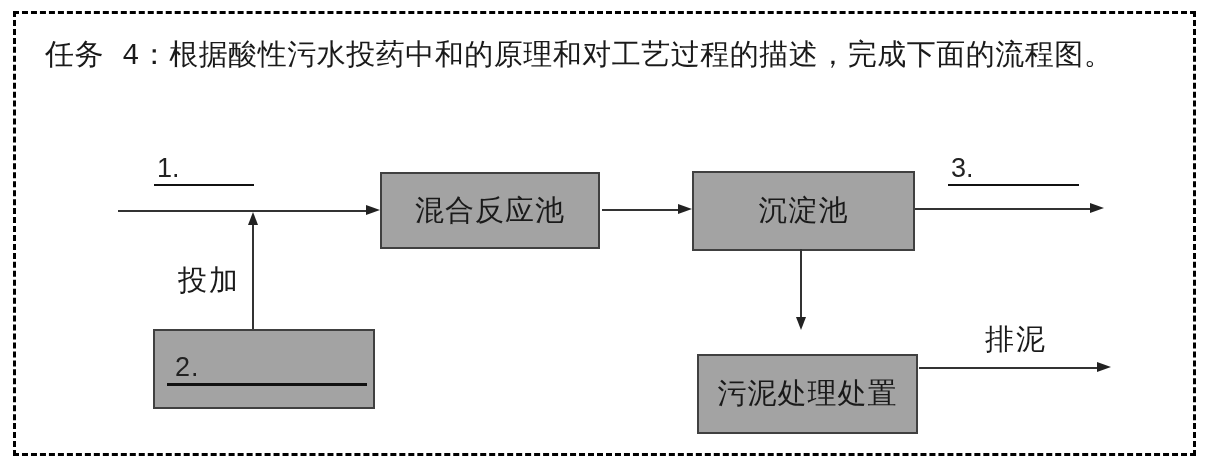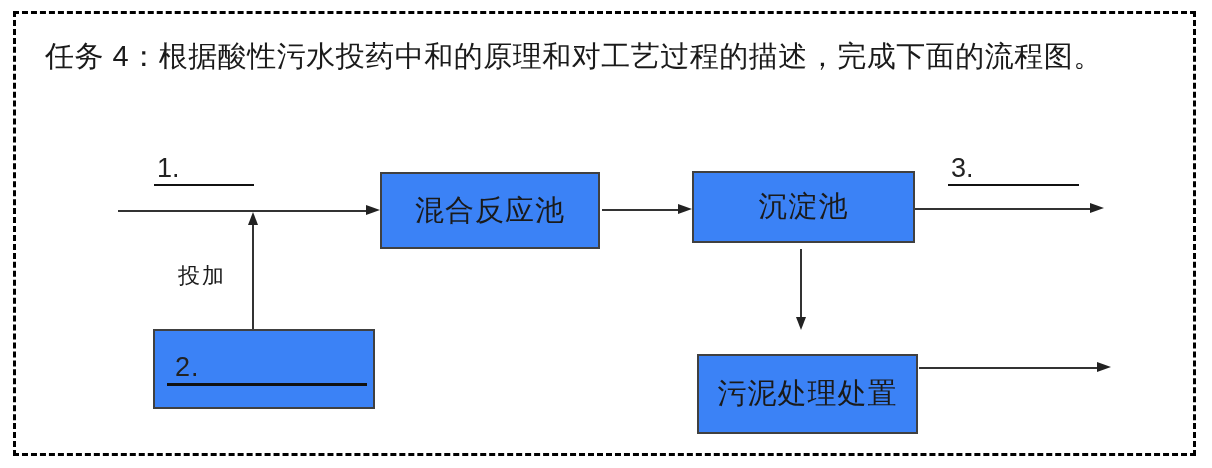--- a/index.html
+++ b/index.html
@@ -16,27 +16,27 @@
     box-sizing:border-box;
     left:13px;top:11px;width:1183px;height:445px;
     border:3px dashed #000000;
   }
   .title{
     left:45px;top:40px;
     font-size:29px;line-height:33px;
     letter-spacing:0.5px;
     white-space:nowrap;
   }
-  .cjk{font-family:Liberation Sans, sans-serif;}
+  .cjk{font-family:Liberation Mono, monospace;}
   .num{font-family:"Liberation Sans",sans-serif;}
   
   .fbox{
     box-sizing:border-box;
     border:2px solid #404040;
-    background:#3b82f6;
+    background:#a3a3a3;
     display:flex;align-items:center;justify-content:center;
     font-size:29px;
     letter-spacing:1px;
   }
   
   .hline{height:2px;background:#333333;}
   .vline{width:2px;background:#333333;}
   .ah-r{width:0;height:0;border-top:5px solid transparent;border-bottom:5px solid transparent;border-left:14px solid #222222;}
   .ah-u{width:0;height:0;border-left:5px solid transparent;border-right:5px solid transparent;border-bottom:13px solid #222222;}
   .ah-d{width:0;height:0;border-left:5px solid transparent;border-right:5px solid transparent;border-top:13px solid #222222;}
@@ -45,21 +45,21 @@
     box-sizing:content-box;
     border-bottom:2px solid #111111;
     font-size:27px;line-height:32px;height:32px;
     color:#222222;
   }
   .blank1{left:154px;top:152px;display:flex;align-items:flex-end;}
   .blank1 .blankline{width:97px;padding-left:3px;}
   .blank1-suffix{font-size:29px;line-height:34px;letter-spacing:1px;}
   .blank3{left:948px;top:152px;width:128px;padding-left:3px;}
   .blank2{left:12px;top:20px;width:192px;padding-left:8px;border-bottom-width:3px;}
-  .flowlabel{font-size:22px;letter-spacing:2px;white-space:nowrap;}
+  .flowlabel{font-size:29px;letter-spacing:2px;white-space:nowrap;}
 </style>
 </head>
 <body>
 
 <div class="page">
 
   <div class="abs frame"></div>
 
   <div class="abs title cjk">任务 4：根据酸性污水投药中和的原理和对工艺过程的描述，完成下面的流程图。</div>
 
@@ -77,29 +77,30 @@
 
   <div class="abs fbox" style="left:153px;top:329px;width:222px;height:80px;">
     <div class="abs blankline blank2 num">2.</div>
   </div>
 
   <div class="abs fbox cjk" style="left:380px;top:172px;width:220px;height:77px;">混合反应池</div>
 
   <div class="abs hline" style="left:602px;top:209px;width:76px;"></div>
   <div class="abs ah-r" style="left:678px;top:204px;"></div>
 
-  <div class="abs fbox cjk" style="left:692px;top:171px;width:223px;height:72px;">沉淀池</div>
+  <div class="abs fbox cjk" style="left:692px;top:171px;width:223px;height:80px;">沉淀池</div>
 
   <div class="abs blankline blank3 num">3.</div>
 
   <div class="abs hline" style="left:915px;top:208px;width:175px;"></div>
   <div class="abs ah-r" style="left:1090px;top:203px;"></div>
 
   <div class="abs vline" style="left:800px;top:249px;height:68px;"></div>
   <div class="abs ah-d" style="left:796px;top:317px;"></div>
 
   <div class="abs fbox cjk" style="left:697px;top:330px;width:221px;height:80px;margin-top:24px;">污泥处理处置</div>
 
+  <div class="abs flowlabel cjk" style="left:985px;top:320px;">排泥</div>
 
   <div class="abs hline" style="left:919px;top:367px;width:178px;"></div>
   <div class="abs ah-r" style="left:1097px;top:362px;"></div>
 
 </div>
 
 </body></html>

